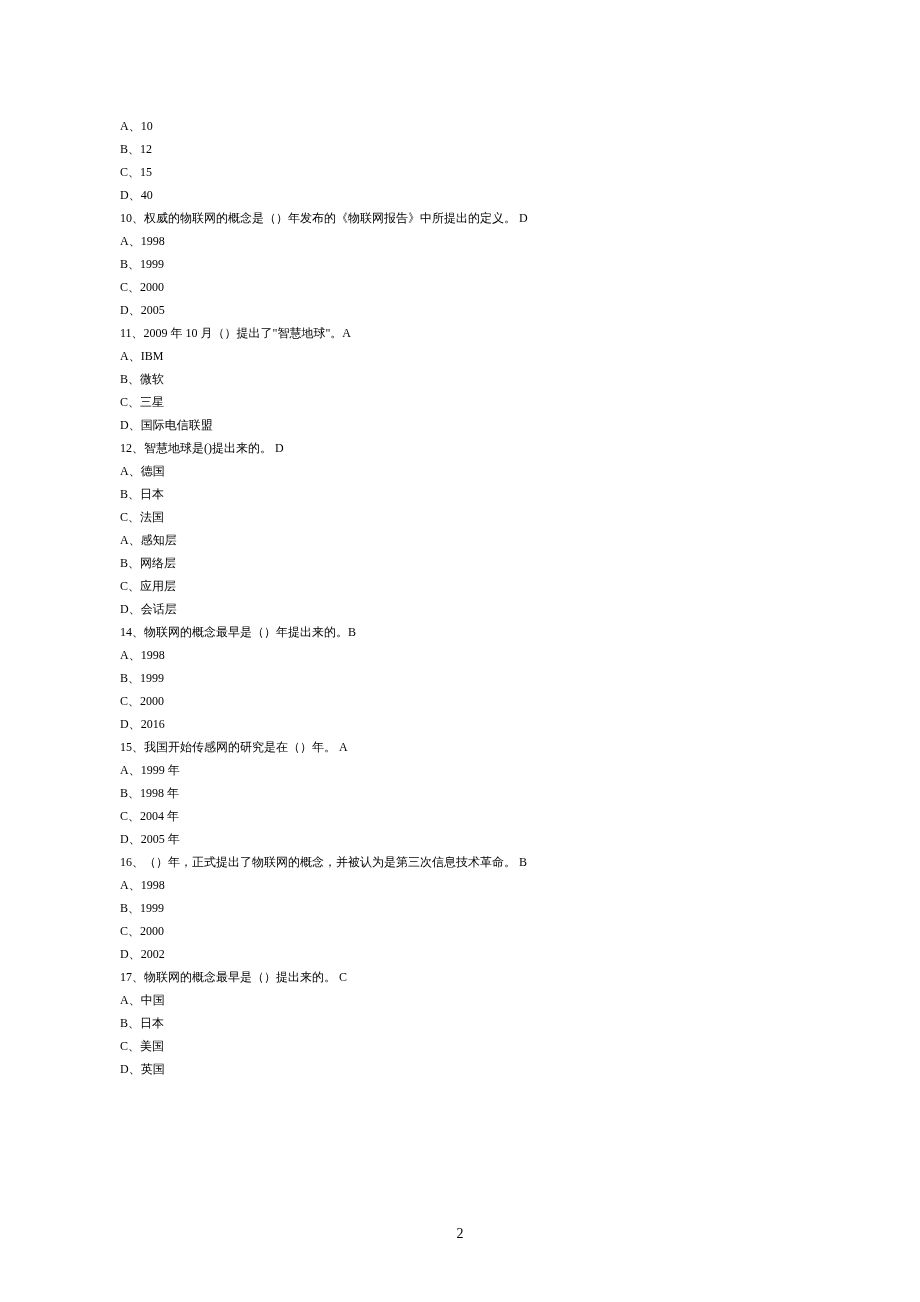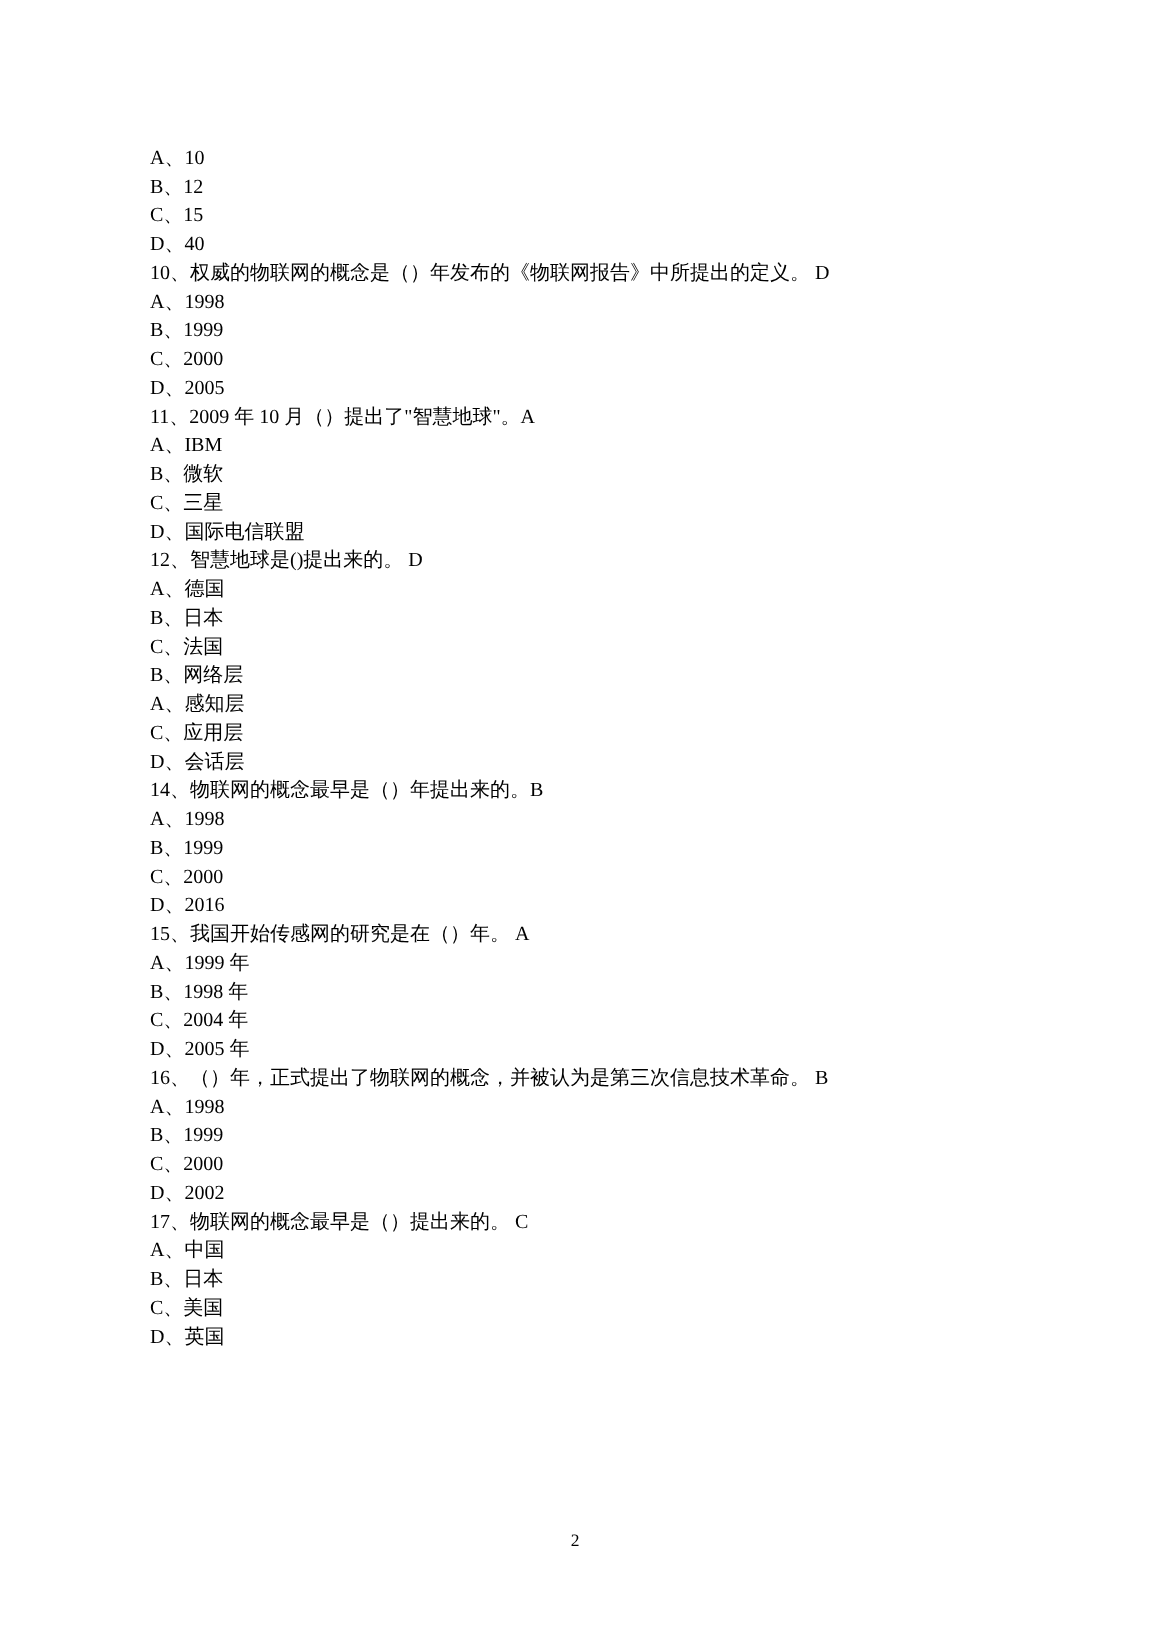--- a/index.html
+++ b/index.html
@@ -10,21 +10,21 @@
     color: #000000;
   }
   .page {
     width: 920px;
     height: 1302px;
     position: relative;
     box-sizing: border-box;
     padding: 115px 120px 0 120px;
   }
   .content {
-    font-size: 16px;
+    font-size: 12px;
     line-height: 23px;
   }
   .line {
     white-space: pre;
   }
   .option-label {
     font-family: "Times New Roman", serif;
   }
   .sep {
     font-family: "SimSun", "宋体", serif;
@@ -57,22 +57,22 @@
       <div class="line"><span class="option-label">D</span><span class="sep">、</span><span class="option-text">2005</span></div>
       <div class="line">11、2009 年 10 月（）提出了"智慧地球"。A</div>
       <div class="line"><span class="option-label">A</span><span class="sep">、</span><span class="option-text">IBM</span></div>
       <div class="line"><span class="option-label">B</span><span class="sep">、</span><span class="option-text">微软</span></div>
       <div class="line"><span class="option-label">C</span><span class="sep">、</span><span class="option-text">三星</span></div>
       <div class="line"><span class="option-label">D</span><span class="sep">、</span><span class="option-text">国际电信联盟</span></div>
       <div class="line">12、智慧地球是()提出来的。 D</div>
       <div class="line"><span class="option-label">A</span><span class="sep">、</span><span class="option-text">德国</span></div>
       <div class="line"><span class="option-label">B</span><span class="sep">、</span><span class="option-text">日本</span></div>
       <div class="line"><span class="option-label">C</span><span class="sep">、</span><span class="option-text">法国</span></div>
+      <div class="line"><span class="option-label">A</span><span class="sep">、</span><span class="option-text">感知层</span></div>
       <div class="line"><span class="option-label">B</span><span class="sep">、</span><span class="option-text">网络层</span></div>
-      <div class="line"><span class="option-label">A</span><span class="sep">、</span><span class="option-text">感知层</span></div>
       <div class="line"><span class="option-label">C</span><span class="sep">、</span><span class="option-text">应用层</span></div>
       <div class="line"><span class="option-label">D</span><span class="sep">、</span><span class="option-text">会话层</span></div>
       <div class="line">14、物联网的概念最早是（）年提出来的。B</div>
       <div class="line"><span class="option-label">A</span><span class="sep">、</span><span class="option-text">1998</span></div>
       <div class="line"><span class="option-label">B</span><span class="sep">、</span><span class="option-text">1999</span></div>
       <div class="line"><span class="option-label">C</span><span class="sep">、</span><span class="option-text">2000</span></div>
       <div class="line"><span class="option-label">D</span><span class="sep">、</span><span class="option-text">2016</span></div>
       <div class="line">15、我国开始传感网的研究是在（）年。 A</div>
       <div class="line"><span class="option-label">A</span><span class="sep">、</span><span class="option-text">1999 年</span></div>
       <div class="line"><span class="option-label">B</span><span class="sep">、</span><span class="option-text">1998 年</span></div>

